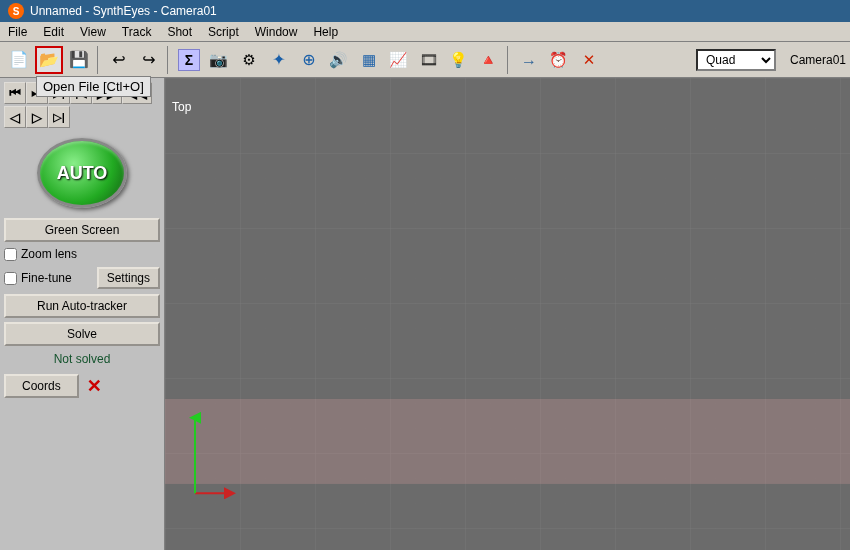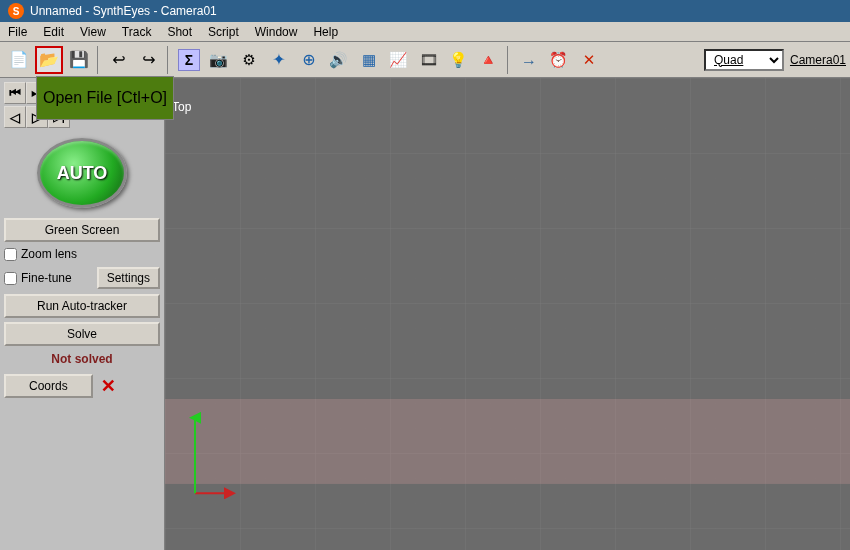--- a/index.html
+++ b/index.html
@@ -72,43 +72,42 @@
       width: 4px; height: 28px;
       border-left: 1px solid #808080;
       margin: 0 3px;
     }
     
     
     #open-tooltip {
       position: absolute;
       top: 34px;
       left: 36px;
-      background: #4d7c0f;
+      background: #e5e5e5;
       border: 1px solid #808080;
-      padding: 12px 6px;
-      font-size: 16px;
+      padding: 2px 6px;
+      font-size: 13px;
       z-index: 100;
       white-space: nowrap;
     }
 
     
     .tb-dropdown {
       border: 2px inset #808080;
       background: white;
       padding: 0 4px;
       height: 22px;
       font-size: 12px;
       min-width: 80px;
     }
     .tb-right {
       margin-left: auto;
       display: flex;
       align-items: center;
-      gap: 6px;
-      text-decoration: underline;
+      gap: 14px;
     }
     .camera-label {
       font-size: 12px;
       color: #000;
     }
 
     
     #main {
       display: flex;
       height: calc(550px - 78px);
@@ -201,38 +200,37 @@
       font-size: 12px;
       padding: 0 8px;
       margin-left: auto;
     }
 
     
     .status-text {
       text-align: center;
       font-size: 12px;
       margin: 4px 0;
-      color: #7f1d1d;
-      font-weight: bold;
+      color: #14532d;
     }
 
     
     .coords-row {
       display: flex;
       align-items: center;
       margin: 4px 0;
       gap: 8px;
     }
     .coords-btn {
       height: 24px;
       background: #d4d0c8;
       border: 2px outset #e8e4dc;
       cursor: pointer;
       font-size: 12px;
-      padding: 0 23px;
+      padding: 0 16px;
     }
     .delete-icon {
       color: #cc0000;
       font-size: 18px;
       font-weight: bold;
       cursor: pointer;
     }
 
     
     #viewport {

